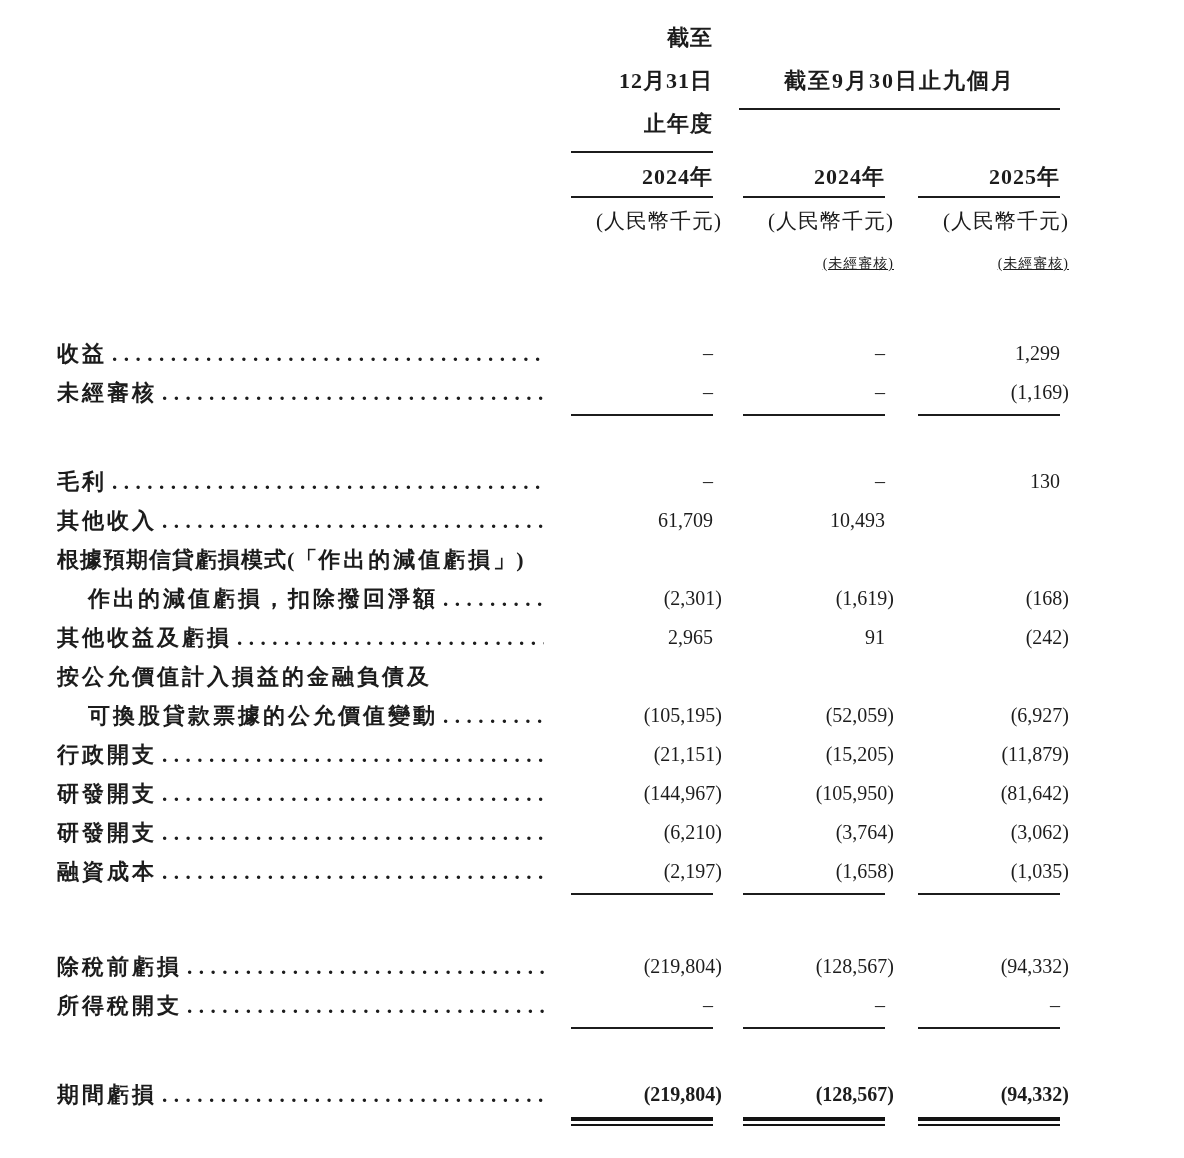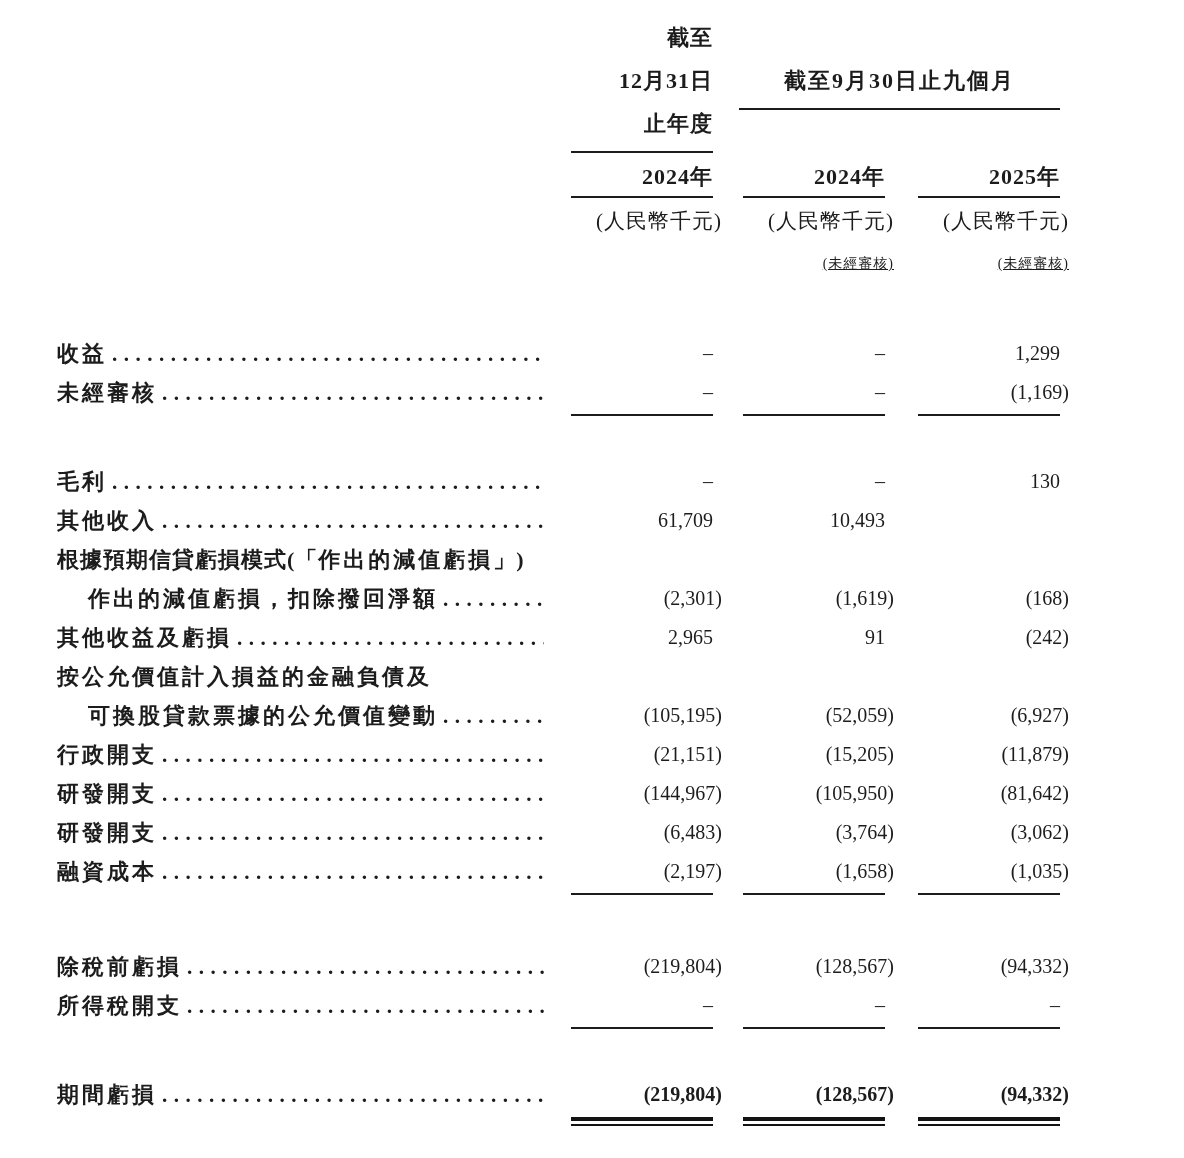--- a/index.html
+++ b/index.html
@@ -236,21 +236,21 @@
     <div class="numcol"><span class="v pp">(144,967)</span></div>
     <div class="numcol"><span class="v pp">(105,950)</span></div>
     <div class="numcol"><span class="v pp">(81,642)</span></div>
   </div>
 
   <div class="grid drow">
     <div class="lblcell">
         <span class="lbl">研發開支</span>
         <span class="leader"></span>
       </div>
-    <div class="numcol"><span class="v pp">(6,483)</span></div>
+    <div class="numcol"><span class="v pp">(6,210)</span></div>
     <div class="numcol"><span class="v pp">(3,764)</span></div>
     <div class="numcol"><span class="v pp">(3,062)</span></div>
   </div>
 
   <div class="grid drow">
     <div class="lblcell">
         <span class="lbl">融資成本</span>
         <span class="leader"></span>
       </div>
     <div class="numcol"><span class="v pp">(2,197)</span></div>

